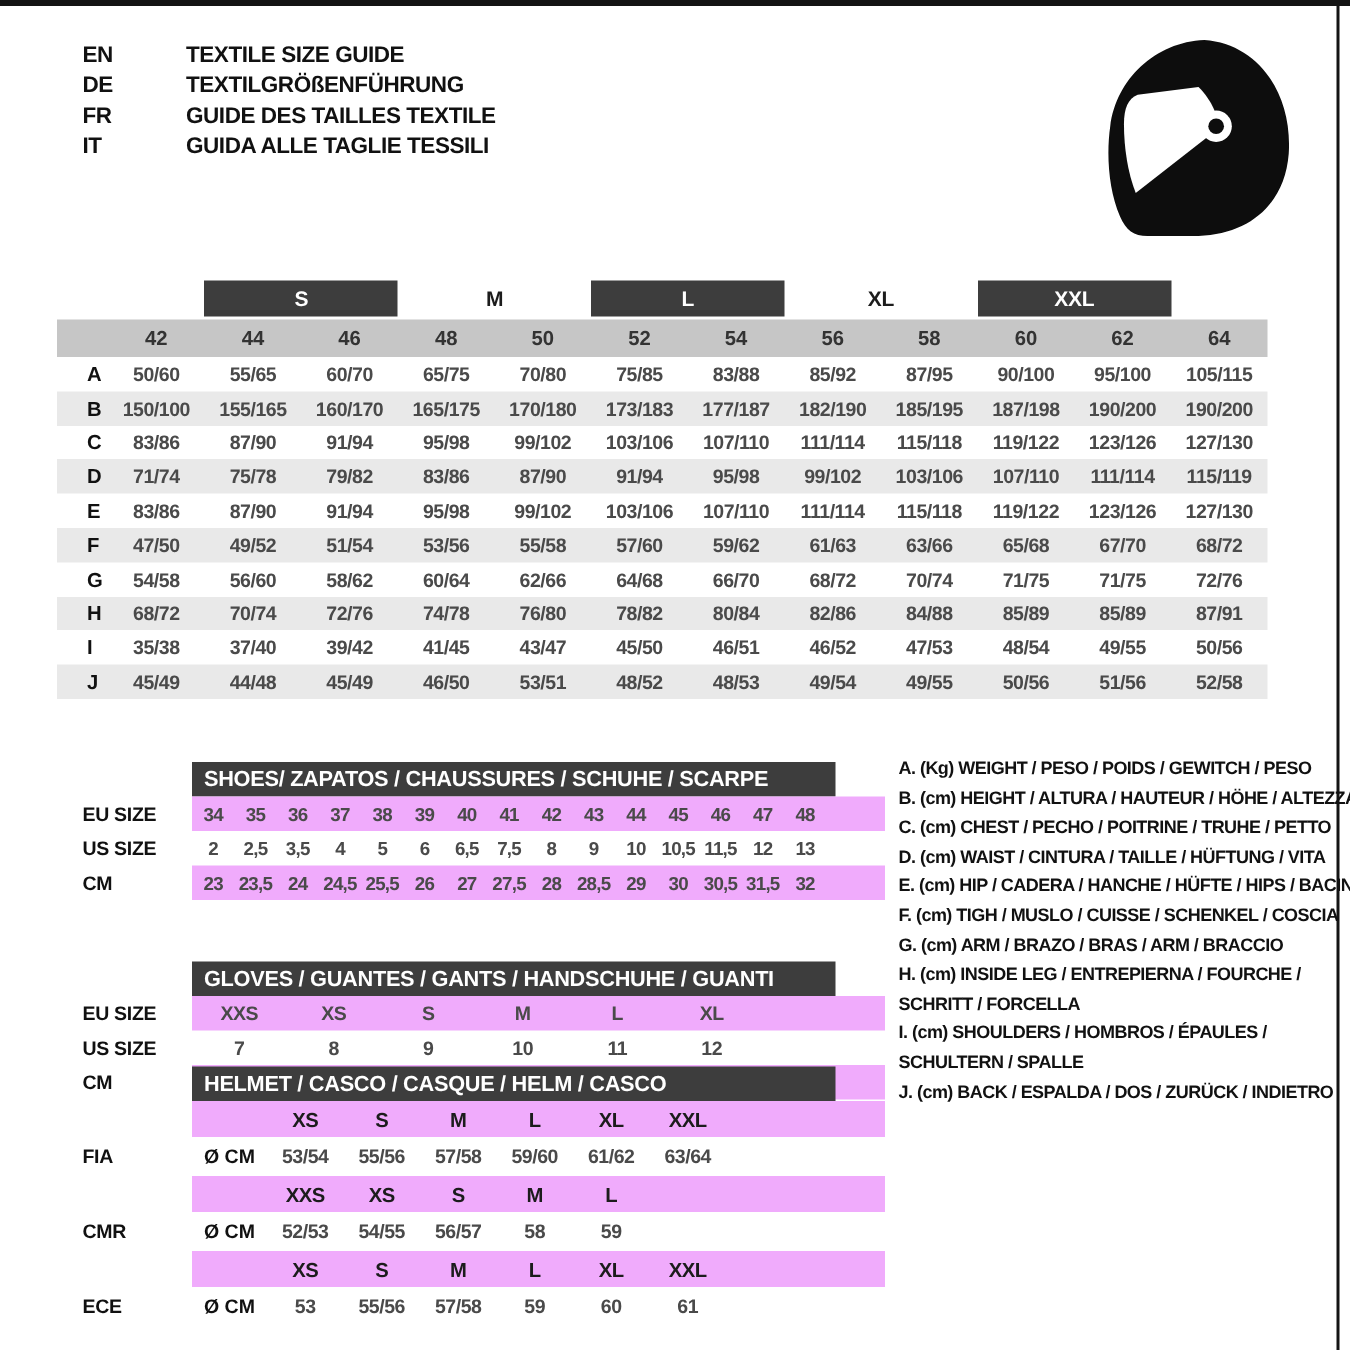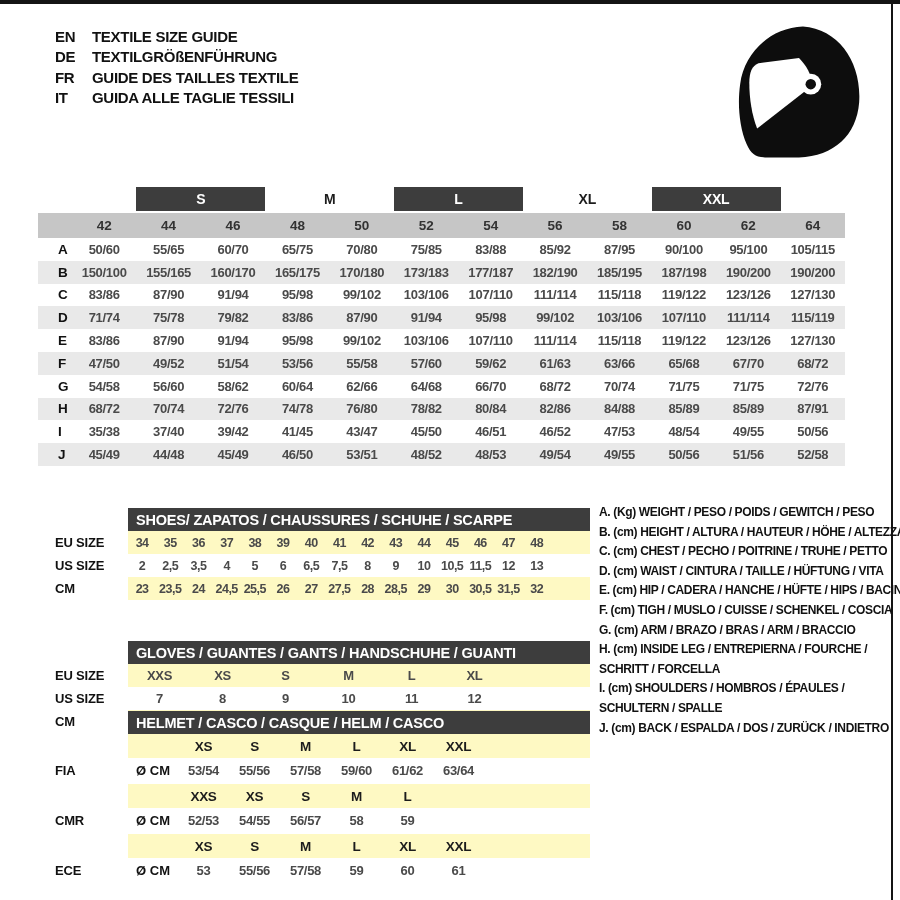--- a/index.html
+++ b/index.html
@@ -5,21 +5,21 @@
   html,body { margin:0; padding:0; background:#ffffff; }
   #page {
     position:relative; width:900px; height:900px; background:#fff;
     font-family:"Liberation Sans","DejaVu Sans",sans-serif; overflow:hidden;
   }
   .border-top   { position:absolute; top:0; left:0; width:900px; height:4px; background:#141414; }
   .border-right { position:absolute; top:0; left:891px; width:2px; height:900px; background:#141414; }
 
   
   #lang-block { position:absolute; top:26px; left:55px; }
-  .lang-row  { display:flex; height:20.5px; align-items:center; }
+  .lang-row  { display:flex; height:20.5px; align-items:center;gap:32px; }
   .lang-code { width:37px; font-weight:bold; font-size:15px; color:#111; letter-spacing:-0.3px; }
   .lang-name { font-weight:bold; font-size:15px; color:#111; letter-spacing:-0.3px; white-space:nowrap; }
 
   
   #helmet-icon { position:absolute; left:733px; top:24px; width:132px; height:136px; }
 
   
   #main-table { position:absolute; left:38px; top:186px; width:807px; }
   .trow { display:grid; grid-template-columns:34px repeat(12,1fr); align-items:center; }
   #size-band-row { height:26px; }
@@ -32,28 +32,28 @@
   .m-row { height:22.8px; }
   .m-row.stripe { background:#e9e9e9; }
   .m-letter { padding-left:20px; font-weight:bold; font-size:13.5px; color:#111; }
   .m-cell { text-align:center; font-weight:bold; font-size:13px; color:#4a4a4a; letter-spacing:-0.3px; white-space:nowrap; }
 
   
   .section { position:absolute; left:30px; }
   #shoes        { top:508px; }
   #gloves       { top:641px; }
   #helmet-table { top:711px; }
-  .title-bar { margin-left:98px; width:462px; height:23px; background:#3d3d3d; color:#fff;
+  .title-bar { margin-left:98px; width:429px; height:23px; background:#3d3d3d; color:#fff;
                display:flex; align-items:center; padding-left:8px; box-sizing:border-box;
                font-size:14.5px; font-weight:bold; letter-spacing:-0.2px; white-space:nowrap; }
   .sec-row  { display:flex; height:23px; align-items:stretch; }
   .sec-label{ width:98px; padding-left:25px; box-sizing:border-box; display:flex; align-items:center;
               font-weight:bold; font-size:13px; color:#111; letter-spacing:-0.2px; }
   .band { width:462px; display:grid; align-items:center; }
-  .band.stripe { background:#fef9c3; }
+  .band.stripe { background:#f0abfc; }
   .shoes-grid  { grid-template-columns:repeat(15,28.2px) 1fr; }
   .gloves-grid { grid-template-columns:repeat(6,63px) 1fr; }
   .helm-grid   { grid-template-columns:50px repeat(6,51px) 1fr; }
   .v-cell { text-align:center; font-weight:bold; font-size:13px; color:#4a4a4a; letter-spacing:-0.3px; white-space:nowrap; }
   .shoes-grid .v-cell { font-size:12.5px; letter-spacing:-0.5px; }
   .helm-size { color:#1c1c1c; font-size:13.5px; }
   .unit-cell { text-align:center; font-weight:bold; font-size:13px; color:#111; white-space:nowrap; }
   .helm-row { height:24px; }
   .helm-group { margin-top:2px; }
   .helm-group:first-of-type { margin-top:0; }

